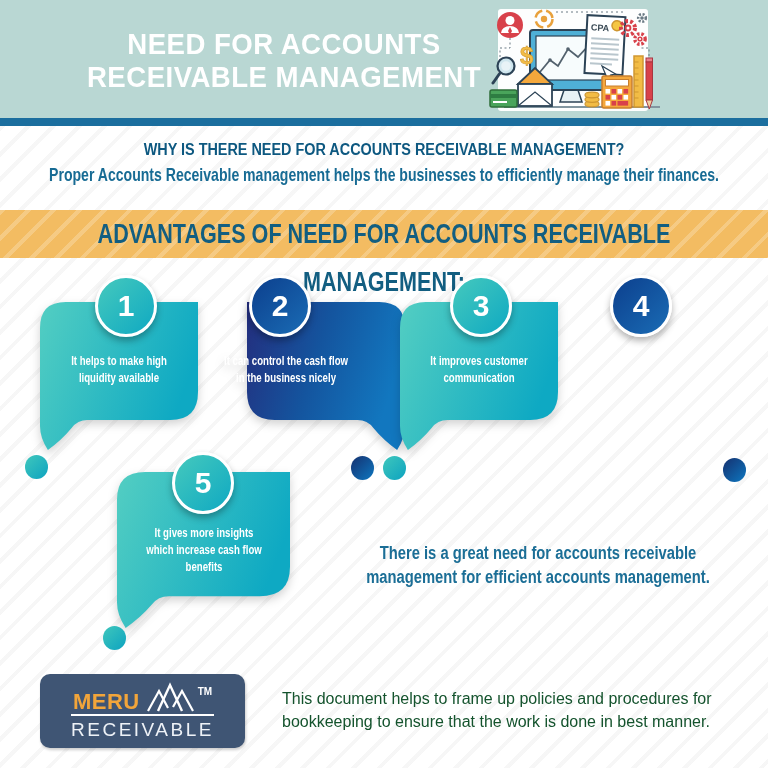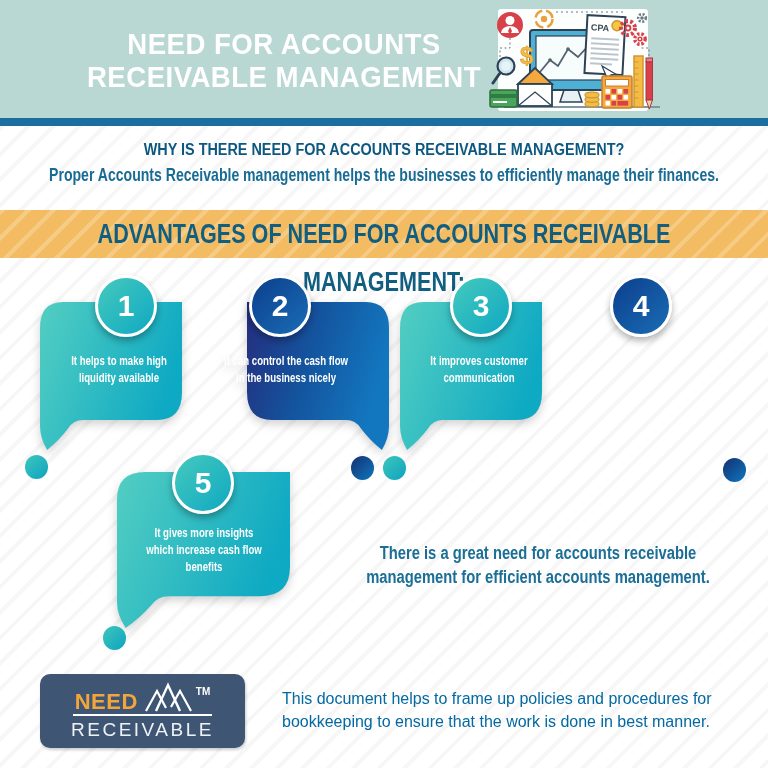--- a/index.html
+++ b/index.html
@@ -23,21 +23,21 @@
             font-size:16px;font-weight:bold;transform:scaleX(.9);transform-origin:center;}
   .answer{left:-116px;top:164px;width:1000px;text-align:center;color:#176b94;
           font-size:19px;font-weight:bold;transform:scaleX(.74);transform-origin:center;}
 
   .banner{left:0;top:210px;width:768px;height:48px;background:
     repeating-linear-gradient(135deg, rgba(255,255,255,.22) 0 4px, transparent 4px 18px),#f3bc62;}
   .banner-text{left:-66px;top:0;width:900px;line-height:48px;text-align:center;color:#125e81;
                font-size:27px;font-weight:bold;transform:scaleX(.8);transform-origin:center;}
 
   
-  .bubble{width:142px;height:150px;filter:drop-shadow(0 4px 5px rgba(0,0,0,.18));}
+  .bubble{width:158px;height:150px;filter:drop-shadow(0 4px 5px rgba(0,0,0,.18));}
   .bubble svg{display:block;width:100%;height:100%;}
   .btext{position:absolute;top:50px;left:-14px;width:186px;text-align:center;color:#ffffff;
          font-size:13px;font-weight:bold;line-height:1.32;transform:scaleX(.74);
          transform-origin:center;}
   .badge{width:56px;height:56px;border-radius:50%;border:3px solid #ffffff;
          box-shadow:0 4px 7px rgba(0,0,0,.3);display:flex;align-items:center;justify-content:center;
          color:#fff;font-size:30px;font-weight:bold;}
   .badge.teal{background:linear-gradient(135deg,#45c9bd,#0fa9c2);}
   .badge.blue{background:linear-gradient(135deg,#0c3f8d,#1a6cb5);}
   .dot{width:23px;height:24px;border-radius:50%;}
@@ -50,21 +50,21 @@
 
   
   .logo-box{left:40px;top:674px;width:205px;height:74px;background:#3f5574;border-radius:10px;
             display:flex;flex-direction:column;align-items:center;justify-content:center;
             box-shadow:1px 2px 3px rgba(0,0,0,.2);}
   .logo-top{display:flex;align-items:flex-end;border-bottom:2px solid #ffffff;padding:0 2px 1px 2px;
             position:relative;}
   .logo-brand{color:#f2a53a;font-size:22px;font-weight:bold;letter-spacing:.5px;line-height:1;}
   .logo-tm{color:#ffffff;font-size:10px;font-weight:bold;position:relative;top:-16px;margin-left:2px;}
   .logo-word{color:#eef2f7;font-size:19px;letter-spacing:2.5px;margin-top:3px;}
-  .note{left:282px;top:687px;width:480px;color:#0369a1;font-size:16px;line-height:1.45;}
+  .note{left:282px;top:687px;width:480px;color:#14532d;font-size:16px;line-height:1.45;}
 </style>
 </head>
 <body>
 
 <div class="page">
 
   <div class="abs header"></div>
   <div class="abs title pre">NEED FOR ACCOUNTS
 RECEIVABLE MANAGEMENT</div>
 
@@ -262,21 +262,21 @@
   <div class="abs dot blue" style="left:351px;top:456px;"></div>
   <div class="abs dot teal" style="left:383px;top:456px;"></div>
   <div class="abs dot blue" style="left:723px;top:458px;"></div>
   <div class="abs dot teal" style="left:103px;top:626px;"></div>
 
   <div class="abs conclusion pre">There is a great need for accounts receivable
 management for efficient accounts management.</div>
 
   <div class="abs logo-box">
     <div class="logo-top">
-      <span class="logo-brand">NEED</span>
+      <span class="logo-brand">MERU</span>
       <svg width="52" height="32" viewBox="0 0 52 32" style="margin-left:4px;">
         <path d="M14 30 L26 4 L38 30" fill="none" stroke="#ffffff" stroke-width="2.4"></path>
         <path d="M4 30 L15 10 L24 27" fill="none" stroke="#ffffff" stroke-width="2.2"></path>
         <path d="M29 26 L38 10 L49 30" fill="none" stroke="#ffffff" stroke-width="2.2"></path>
       </svg>
       <span class="logo-tm">TM</span>
     </div>
     <div class="logo-word">RECEIVABLE</div>
   </div>
   <div class="abs note pre">This document helps to frame up policies and procedures for

